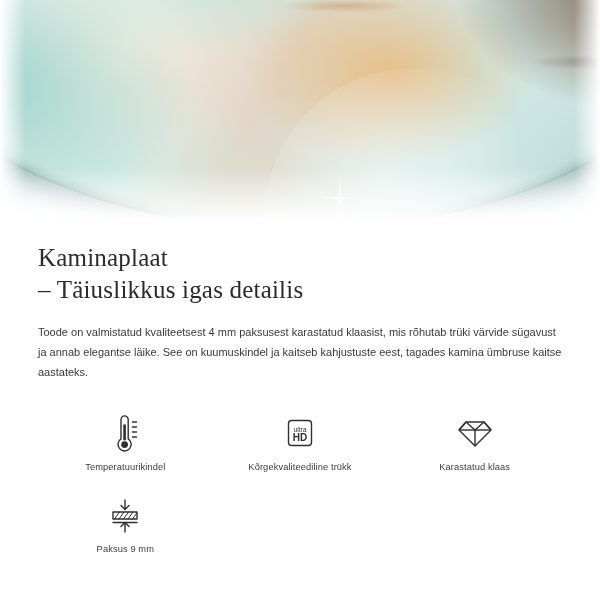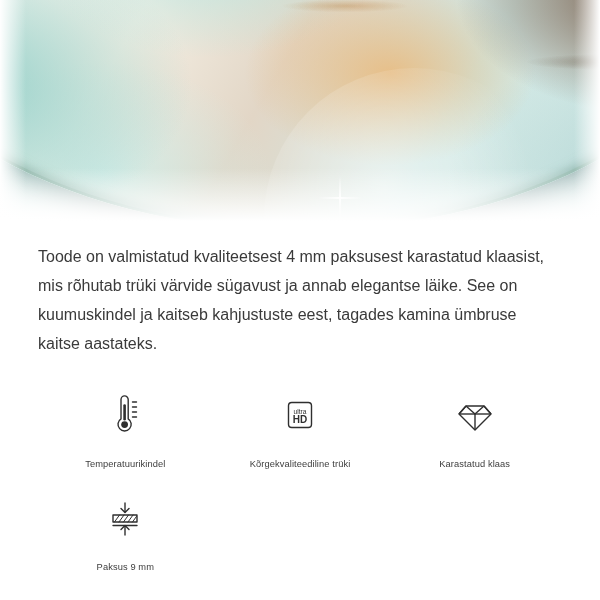--- a/index.html
+++ b/index.html
@@ -141,21 +141,21 @@
     font-family: "Liberation Serif", serif;
     font-size: 25px;
     line-height: 1.28;
     color: #2b2b2b;
     font-weight: 400;
     letter-spacing: 0.2px;
     margin: 0 0 16px 0;
   }
   .title .line { display: block; }
   .desc {
-    font-size: 16px;
+    font-size: 11px;
     line-height: 1.82;
     color: #3a3a3a;
     margin: 0;
     max-width: 536px;
   }
 
   
   .features {
     margin-top: 30px;
     display: grid;
@@ -164,25 +164,25 @@
   }
   .feature {
     display: flex;
     flex-direction: column;
     align-items: center;
     justify-content: flex-start;
   }
   .feature-icon {
     height: 50px;
     display: flex;
-    align-items: flex-end;
+    align-items: flex-start;
     justify-content: center;
   }
   .feature-label {
-    margin-top: 21px;
+    margin-top: 0;
     font-size: 9.3px;
     color: #3d3d3d;
     text-align: center;
     letter-spacing: 0.1px;
   }
   svg { display: block; }
 </style>
 </head>
 <body>
 
@@ -195,20 +195,24 @@
     </div>
     <div class="hero-gloss"></div>
     <div class="hero-sparkle"></div>
     <div class="hero-edge-left"></div>
     <div class="hero-edge-right"></div>
     <div class="hero-fade"></div>
   </div>
 
   <div class="content">
 
+    <h1 class="title">
+      <span class="line">Kaminaplaat</span>
+      <span class="line">– Täiuslikkus igas detailis</span>
+    </h1>
 
     <p class="desc">Toode on valmistatud kvaliteetsest 4 mm paksusest karastatud klaasist, mis rõhutab trüki värvide sügavust ja annab elegantse läike. See on kuumuskindel ja kaitseb kahjustuste eest, tagades kamina ümbruse kaitse aastateks.</p>
 
     <div class="features">
 
       <div class="feature">
         <div class="feature-icon">
           <svg width="44" height="46" viewBox="0 0 44 46" fill="none" stroke="#2f2f2f" stroke-width="1.4" stroke-linecap="round">
             <path d="M18 7.5a3.6 3.6 0 0 1 7.2 0v19.3a6.6 6.6 0 1 1-7.2 0z"></path>
             <path d="M21.6 13.5v13.8" stroke-width="2.6"></path>
@@ -220,21 +224,21 @@
       </div>
 
       <div class="feature">
         <div class="feature-icon">
           <svg width="48" height="44" viewBox="0 0 48 44">
             <rect x="12.5" y="8.5" width="23" height="25" rx="3.2" fill="none" stroke="#2f2f2f" stroke-width="1.4"></rect>
             <text x="24" y="19.6" text-anchor="middle" font-family="Liberation Sans, sans-serif" font-size="6.6" fill="#2f2f2f">ultra</text>
             <text x="24" y="29.4" text-anchor="middle" font-family="Liberation Sans, sans-serif" font-size="10" font-weight="bold" fill="#2f2f2f">HD</text>
           </svg>
         </div>
-        <div class="feature-label">Kõrgekvaliteediline trüki</div>
+        <div class="feature-label">Kõrgekvaliteediline trükk</div>
       </div>
 
 
       <div class="feature">
         <div class="feature-icon">
           <svg width="46" height="42" viewBox="0 0 46 42" fill="none" stroke="#2f2f2f" stroke-width="1.4" stroke-linejoin="round">
             <path d="M14 10h18l7 8-16 16L7 18z"></path>
             <path d="M7 18h32"></path>
             <path d="M14 10l-7 8M32 10l7 8"></path>
             <path d="M14 10l9 8 9-8"></path>

